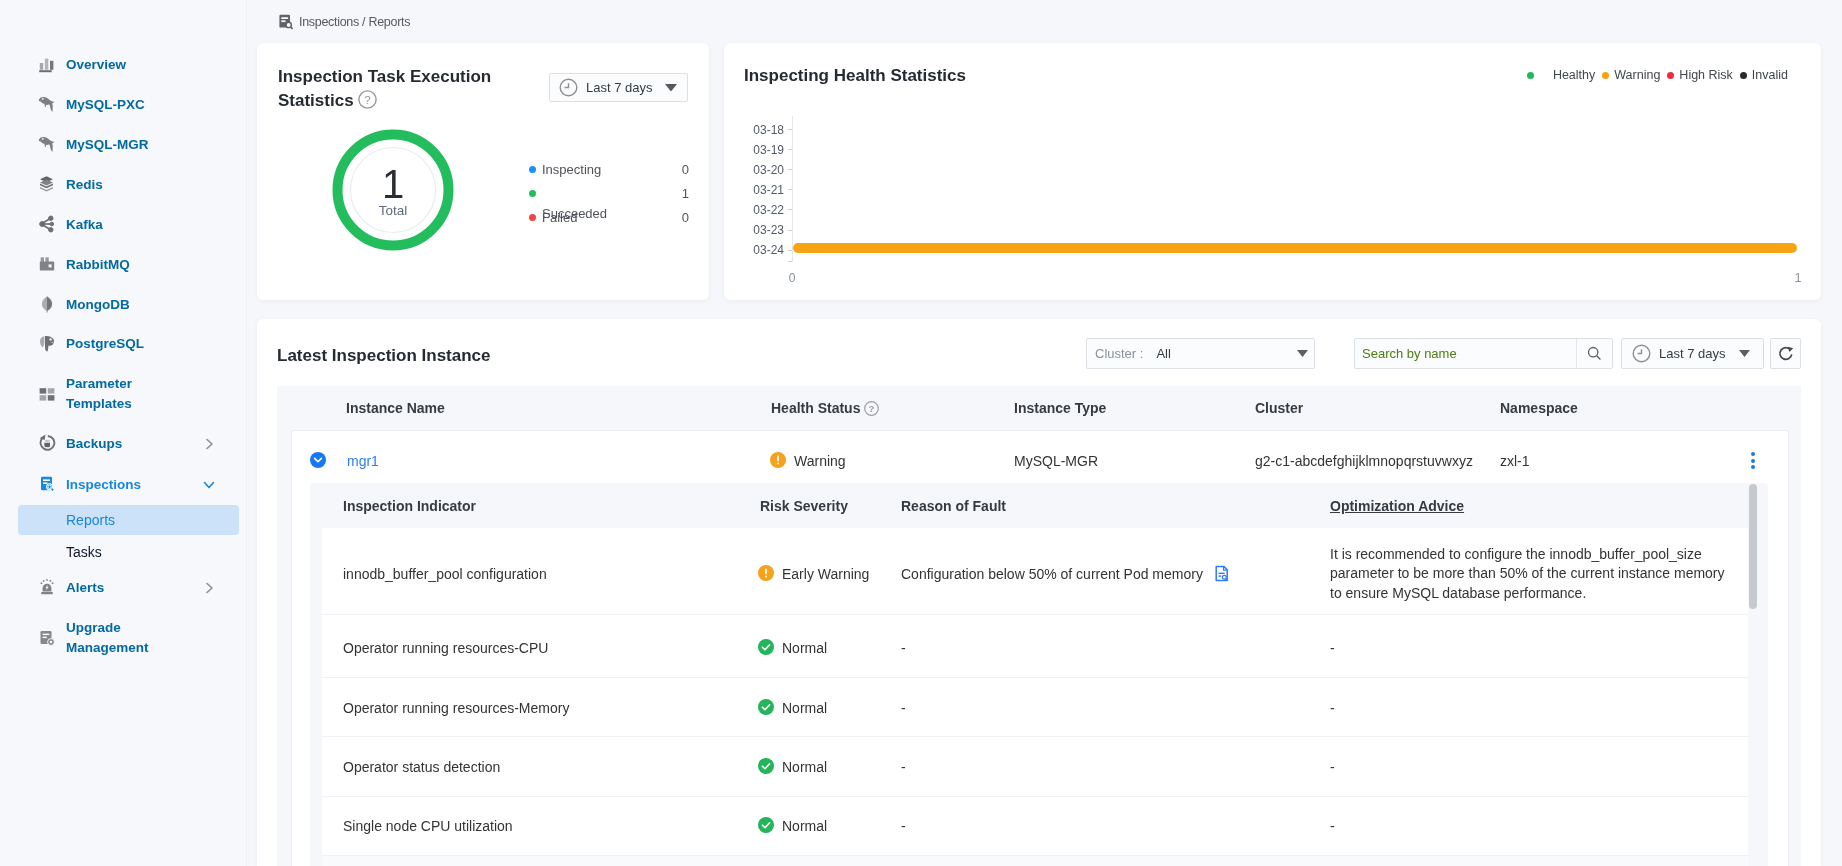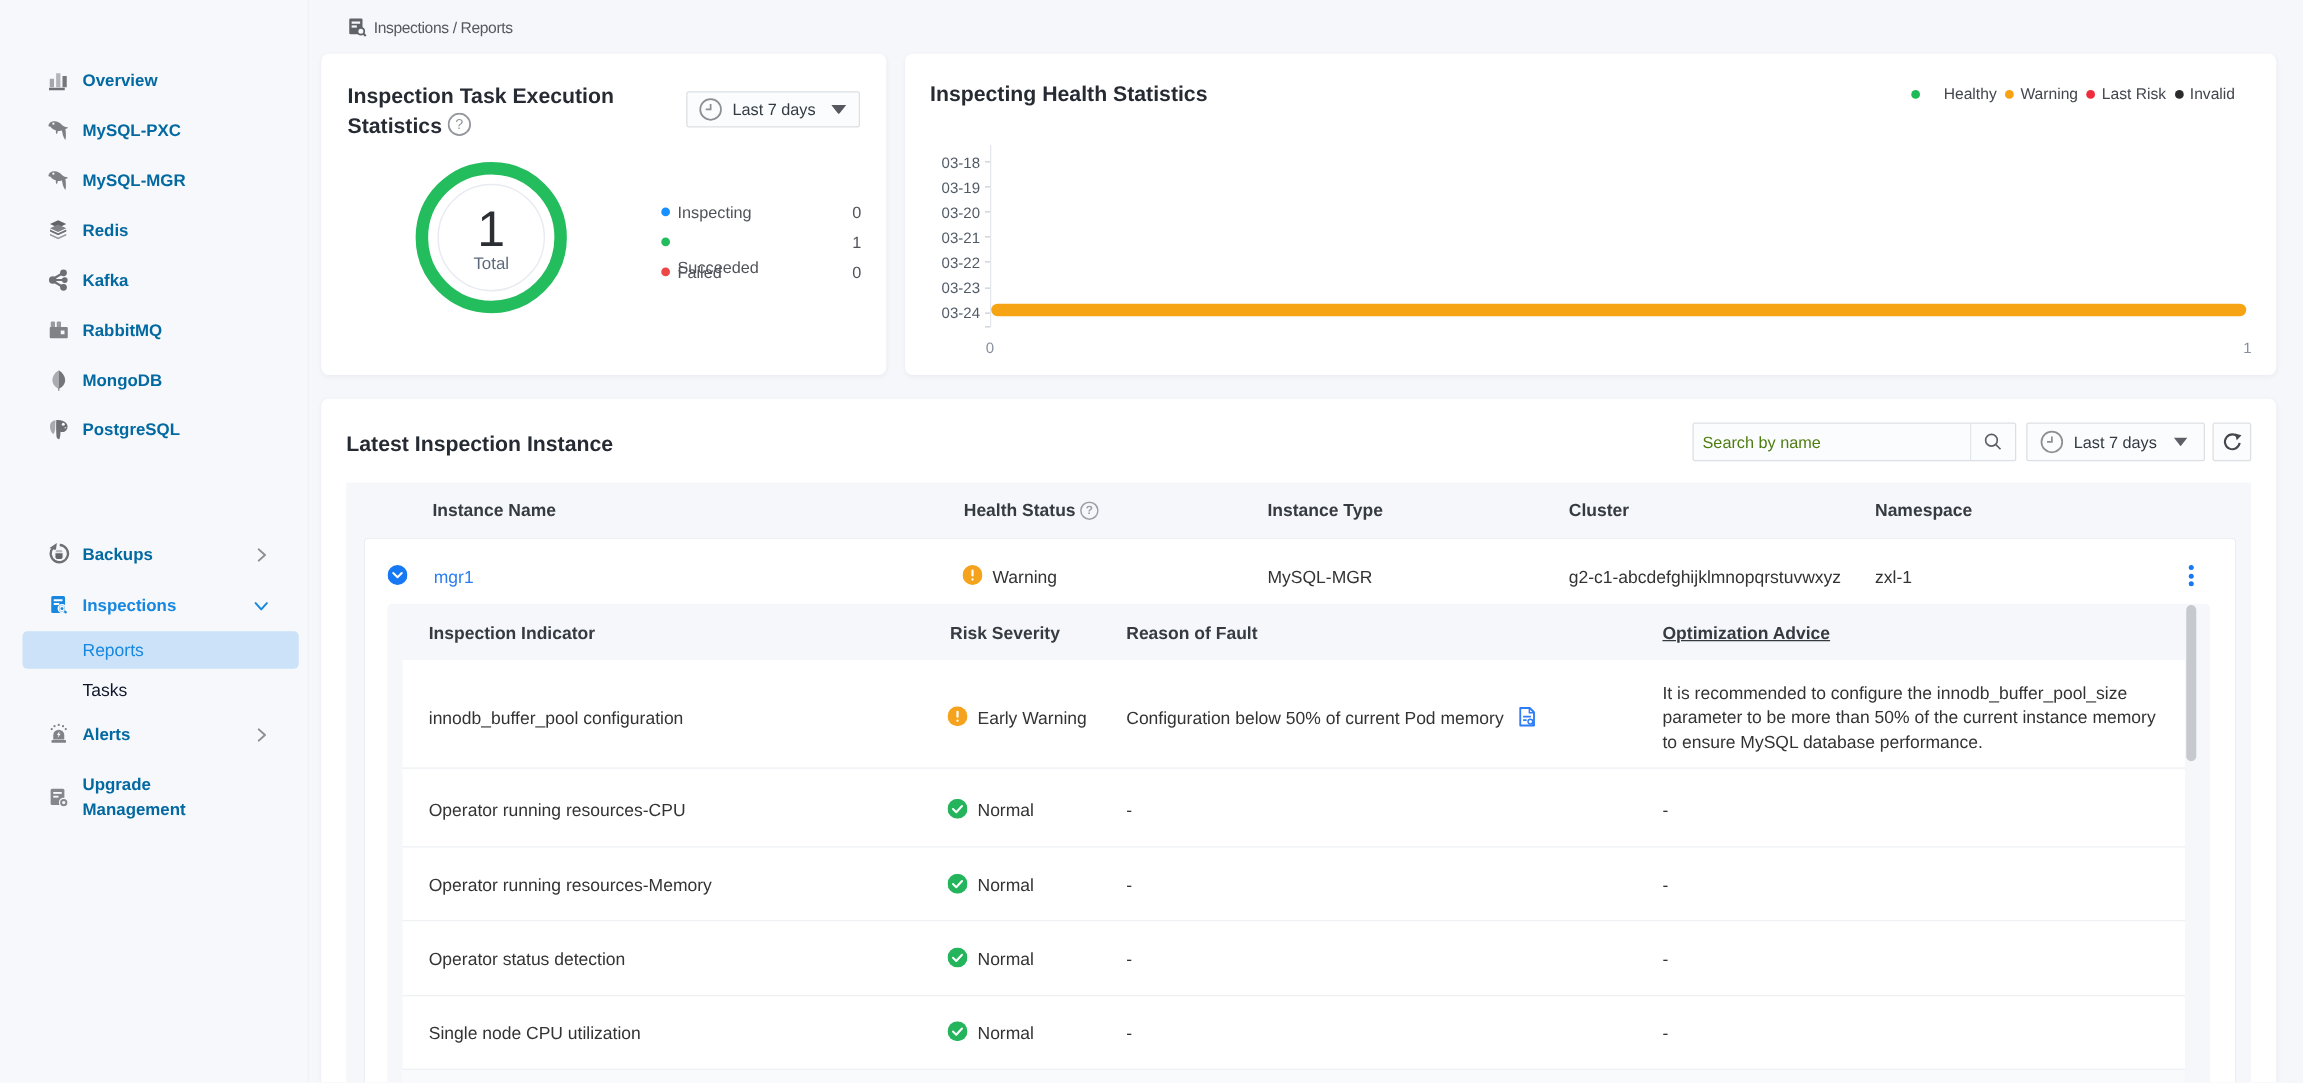--- a/index.html
+++ b/index.html
@@ -94,20 +94,31 @@
   <div class="mi" style="top:323px;">
     <svg class="ic" viewBox="0 0 18 18">
         <g>
           <path fill="#a7a9ae" d="M6.5 2.2 C3.8 2.4 2 4.4 2 7.2 C2 9.8 3 12 4.6 13.4 C5.6 12.2 6.2 10.4 6.2 8.4 C6.2 6 6.3 3.8 6.5 2.2 Z"></path>
           <path fill="#6d6f74" d="M7 2 C10.4 1.6 13.6 2.6 15.2 4.8 C16.4 6.4 16.3 8.6 15 10.2 C13.8 11.6 12 12 10.4 11.4 L10.4 12 C10.4 14 10.1 15.8 9.5 17.4 C8.3 17.4 7.4 16.6 7.2 15.2 C7 13 6.9 10.4 6.9 7.6 C6.9 5.6 6.9 3.6 7 2 Z"></path>
           <circle cx="12.6" cy="5.4" r="1.2" fill="#f6f8fa"></circle>
           <path fill="#f6f8fa" d="M13.2 8.4 C13.8 7.8 14.6 7.6 15.2 7.9 C14.9 8.6 14.2 9 13.2 8.4 Z"></path>
         </g>
       </svg>
     <span class="tx">PostgreSQL</span>
+  </div>
+  <div class="mi" style="top:364px; height:60px;">
+    <svg class="ic" viewBox="0 0 18 18" style="top:21px;">
+        <g>
+          <rect x="1.6" y="3.2" width="6.6" height="5.4" fill="#6d6f74"></rect>
+          <rect x="9.8" y="3.2" width="6.6" height="5.4" fill="#a4a6ab"></rect>
+          <rect x="1.6" y="10.2" width="6.6" height="5.4" fill="#a4a6ab"></rect>
+          <rect x="9.8" y="10.2" width="6.6" height="5.4" fill="#6d6f74"></rect>
+        </g>
+      </svg>
+    <span class="tx" style="line-height:20px;">Parameter<br>Templates</span>
   </div>
   <div class="mi" style="top:423px;">
     <svg class="ic" viewBox="0 0 18 18">
         <path d="M4.4 4.2 A6.9 6.9 0 1 0 9.8 2" fill="none" stroke="#6d6f74" stroke-width="1.9"></path>
         <path fill="#6d6f74" d="M7.5 0.4 L6.7 6.1 L1.6 4.3 Z"></path>
         <ellipse cx="9.2" cy="7.1" rx="3.2" ry="1.5" fill="#b6b8bd" stroke="#f6f8fa" stroke-width="0.9"></ellipse>
         <path fill="#63656a" stroke="#f6f8fa" stroke-width="0.9" d="M5.9 8.2 L12.5 8.2 L12.5 12 C12.5 13 11.1 13.7 9.2 13.7 C7.3 13.7 5.9 13 5.9 12 Z"></path>
       </svg>
     <span class="tx">Backups</span>
     <svg class="chev" viewBox="0 0 14 14" style="top:14px;">
@@ -221,21 +232,21 @@
 </div>
 
 <div class="card" id="card2" style="left:724px; top:43px; width:1097px; height:257px;">
   <div class="abs ttl" style="left:20px; top:23px;">Inspecting Health Statistics</div>
   <div class="abs" style="left:0; top:25px; width:1064px; display:flex; justify-content:flex-end; font-size:12.5px; color:#42464e; align-items:center;">
     <span style="width:7px;height:7px;border-radius:50%;background:#1fba57;"></span>
       <span style="margin-left:19px;">Healthy</span>
     <span style="width:7px;height:7px;border-radius:50%;background:#f8a213;margin-left:7px;"></span>
       <span style="margin-left:5px;">Warning</span>
     <span style="width:7px;height:7px;border-radius:50%;background:#ed2d3e;margin-left:7px;"></span>
-      <span style="margin-left:5px;">Last Risk</span>
+      <span style="margin-left:5px;">High Risk</span>
     <span style="width:7px;height:7px;border-radius:50%;background:#2b2b2b;margin-left:7px;"></span>
       <span style="margin-left:5px;">Invalid</span>
   </div>
 
   <div class="abs" style="left:14px; top:78px; width:46px; text-align:right; font-size:12px; color:#505a66; line-height:19.93px;">03-18<br>03-19<br>03-20<br>03-21<br>03-22<br>03-23<br>03-24</div>
   <div class="abs" style="left:68px; top:73px; width:1px; height:146px; background:#e4e7ec;"></div>
   <div class="abs" style="left:64px; top:218px; width:4px; height:1px; background:#c9ced6;"></div>
   <div class="abs" style="left:64px; top:86px; width:4px; height:1px; background:#c9ced6;"></div>
   <div class="abs" style="left:64px; top:106px; width:4px; height:1px; background:#c9ced6;"></div>
   <div class="abs" style="left:64px; top:126px; width:4px; height:1px; background:#c9ced6;"></div>
@@ -245,20 +256,27 @@
   <div class="abs" style="left:64px; top:207px; width:4px; height:1px; background:#c9ced6;"></div>
 
   <div class="abs" style="left:69px; top:200px; width:1004px; height:10px; border-radius:5px; background:#f6a413;"></div>
   <div class="abs" style="left:63px; top:228px; width:10px; text-align:center; font-size:12px; color:#86909c;">0</div>
   <div class="abs" style="left:1069px; top:228px; width:10px; text-align:center; font-size:12px; color:#86909c;">1</div>
 </div>
 
 <div class="card" id="card3" style="left:257px; top:319px; width:1564px; height:547px; border-radius:6px 6px 0 0;">
   <div class="abs ttl" style="left:20px; top:27px;">Latest Inspection Instance</div>
 
+  <div class="sel" style="left:829px; top:19px; width:229px; height:31px;">
+    <span style="margin-left:8px; color:#8a9099;">Cluster :</span>
+      <span style="margin-left:13px;">All</span>
+    <svg width="11" height="7" viewBox="0 0 11 7" style="margin-left:auto; margin-right:6px;">
+        <path d="M0 0 L11 0 L5.5 7 Z" fill="#5c5f66"></path>
+      </svg>
+  </div>
   <div class="sel" style="left:1097px; top:19px; width:259px; height:31px;">
     <span style="margin-left:7px; color:#4d7c0f;">Search by name</span>
     <div style="margin-left:auto; width:36px; height:29px; border-left:1px solid #e3e6ea; display:flex; align-items:center; justify-content:center;">
       <svg width="15" height="15" viewBox="0 0 17 17">
           <circle cx="7" cy="7" r="5.3" fill="none" stroke="#5c5f66" stroke-width="1.5"></circle>
           <line x1="11" y1="11" x2="15.2" y2="15.2" stroke="#5c5f66" stroke-width="1.5"></line>
         </svg>
     </div>
   </div>
   <div class="sel" style="left:1364px; top:19px; width:143px; height:31px;">

